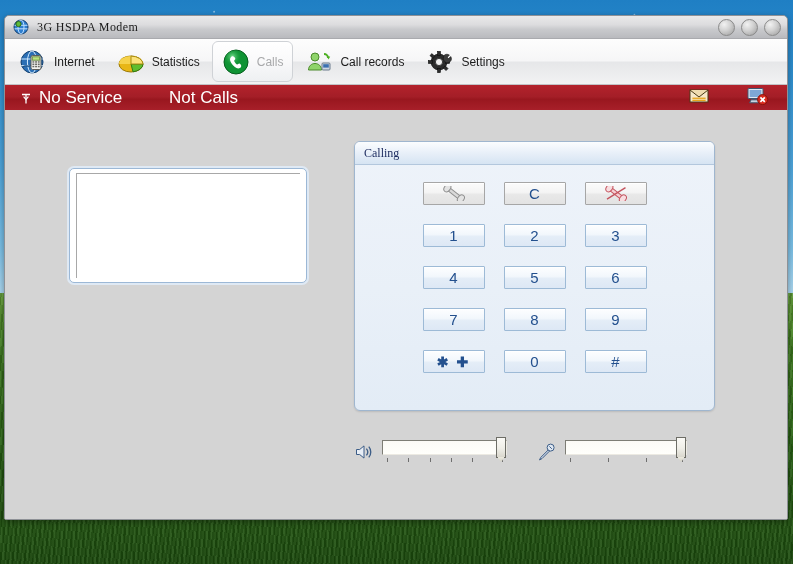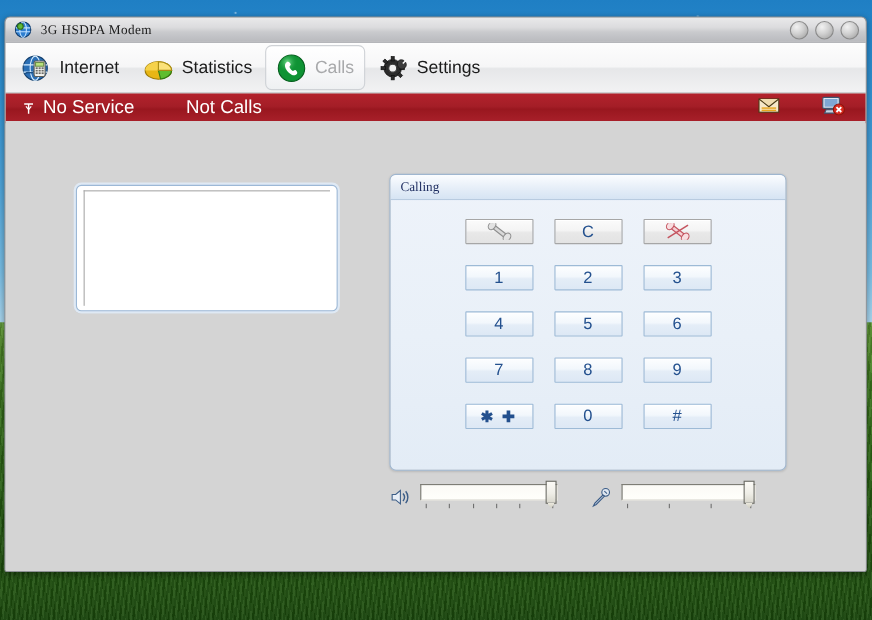--- a/index.html
+++ b/index.html
@@ -95,21 +95,21 @@
     display:flex;align-items:center;gap:7px;
     height:39px;padding:0 9px;margin-right:2px;
     border:1px solid transparent;border-radius:6px;
     cursor:default;
   }
   .tb-item.selected{
     border:1px solid #cfd2d6;
     background:linear-gradient(to bottom,#ffffff 0%,#fafafb 45%,#eef0f2 100%);
     box-shadow:inset 0 1px 0 #fff;
   }
-  .tb-item .lbl{font-size:16px;color:#1b1b1b;white-space:nowrap;}
+  .tb-item .lbl{font-size:12px;color:#1b1b1b;white-space:nowrap;}
   .tb-item.selected .lbl{color:#a8a9ab;}
   .tb-ico{width:28px;height:28px;flex:0 0 auto;}
 
   
   #statusbar{
     height:26px;
     background:linear-gradient(to bottom,#b3222c 0%,#a41e27 45%,#99171f 55%,#a9202a 100%);
     display:flex;align-items:center;
     color:#fff;font-size:17px;
     position:relative;
@@ -141,21 +141,21 @@
     border-top:1px solid #a8a8a8;
     border-left:1px solid #a8a8a8;
     box-sizing:border-box;
     background:#fff;
     font-size:13px;color:#111;
     overflow:hidden;
   }
 
   
   #calling-panel{
-    position:absolute;left:349px;top:48px;width:361px;height:270px;
+    position:absolute;left:349px;top:31px;width:361px;height:270px;
     background:linear-gradient(to bottom,#eef3fa 0%,#e9f0f8 55%,#e3ecf6 100%);
     border:1px solid #9fb6cf;
     border-radius:6px;
     box-sizing:border-box;
     box-shadow:0 1px 2px rgba(0,0,0,.12);
   }
   #calling-panel .grp-header{
     height:22px;
     background:linear-gradient(to bottom,#fbfdff 0%,#e6eef8 55%,#d6e4f3 100%);
     border-bottom:1px solid #b3c7dd;
@@ -305,20 +305,33 @@
           </radialGradient>
             </defs>
           <path d="M9.6 8.6c1.6-1.2 3 .5 3.6 1.6.5 1-.6 1.6-1 2.2-.4.7 1.4 3 2.4 3.8 1 .8 1.7-.6 2.5-.6 1 0 2.6 1.8 2 3.2-.6 1.4-2.7 2.2-4.6 1.3-2.6-1.2-5.4-4.3-6.2-7-.5-1.8-.3-3.4 1.3-4.5z" fill="#fff"></path>
         </svg>
       </span>
       <span class="lbl">Calls</span>
     </div>
 
 
 
+    <div class="tb-item">
+      <span class="tb-ico">
+        <svg width="28" height="28" viewBox="0 0 28 28">
+          <circle cx="10" cy="9" r="4" fill="#8fd46a" stroke="#4c8a2c"></circle>
+          <path d="M3.5 22c0-4 3-6.5 6.5-6.5S16.5 18 16.5 22z" fill="#8fd46a" stroke="#4c8a2c"></path>
+          <path d="M19 6c2.2 0 4 1.8 4 4" stroke="#4caf22" stroke-width="2" fill="none"></path>
+          <path d="M23.6 11.4l-1.8-3 3.4.2z" fill="#4caf22"></path>
+          <rect x="17" y="15" width="8" height="7" rx="1" fill="#cfd8e4" stroke="#6b7a8c"></rect>
+          <rect x="18.2" y="16.2" width="5.6" height="3.4" fill="#3b6fb0"></rect>
+        </svg>
+      </span>
+      <span class="lbl">Call records</span>
+    </div>
 
     <div class="tb-item">
       <span class="tb-ico">
         <svg width="28" height="28" viewBox="0 0 28 28">
           <g fill="#2b2b2b" stroke="#0d0d0d" stroke-width=".6">
             <circle cx="13" cy="14" r="8"></circle>
             <rect x="11.6" y="3.4" width="2.8" height="4"></rect>
             <rect x="11.6" y="20.6" width="2.8" height="4"></rect>
             <rect x="2.4" y="12.6" width="4" height="2.8"></rect>
             <rect x="19.6" y="12.6" width="4" height="2.8"></rect>

